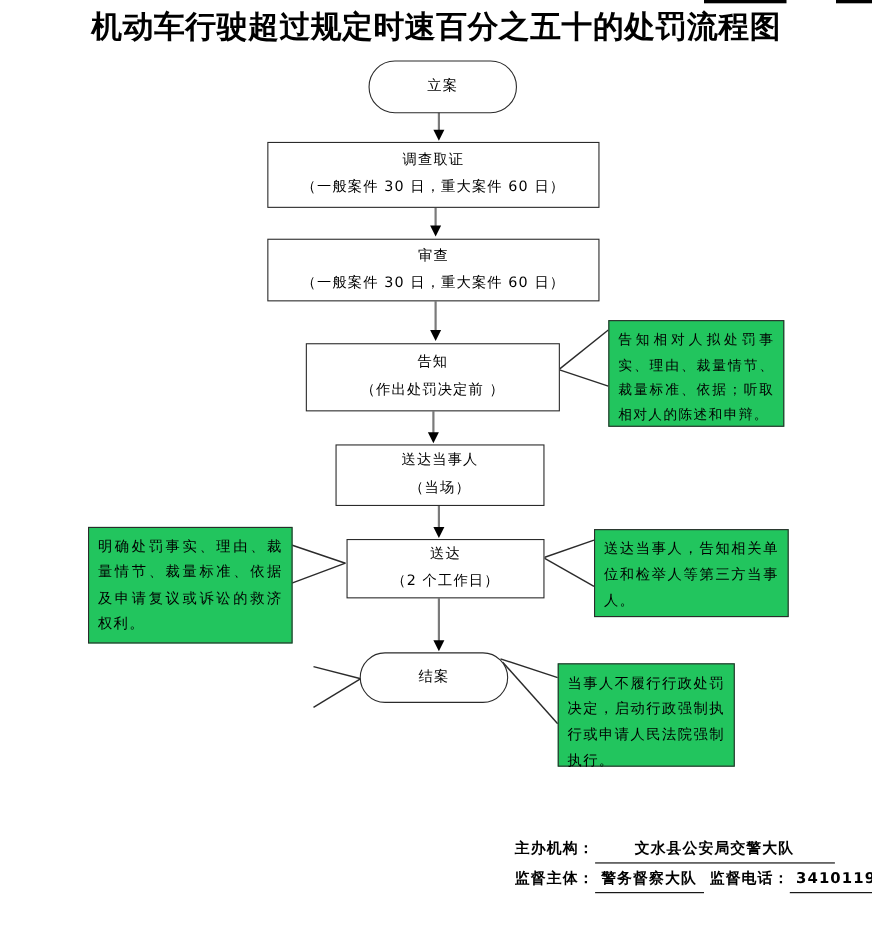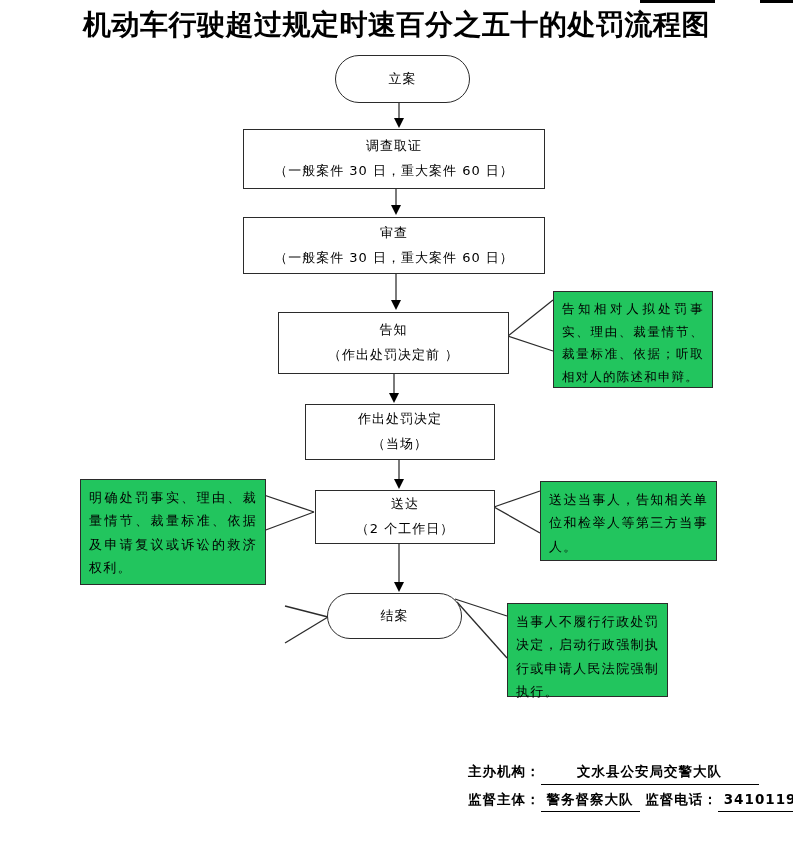--- a/index.html
+++ b/index.html
@@ -105,21 +105,21 @@
     <span class="t1">审查</span>
     <span class="t2">（一般案件 30 日，重大案件 60 日）</span>
   </div>
 
   <div class="node n-notify">
     <span class="t1">告知</span>
     <span class="t2">（作出处罚决定前 ）</span>
   </div>
 
   <div class="node n-decision">
-    <span class="t1">作出处罚决定</span>
+    <span class="t1">送达当事人</span>
     <span class="t2">（当场）</span>
   </div>
 
   <div class="node n-deliver">
     <span class="t1">送达</span>
     <span class="t2">（2 个工作日）</span>
   </div>
 
   <div class="node stadium n-end">
     <span class="t1">结案</span>

